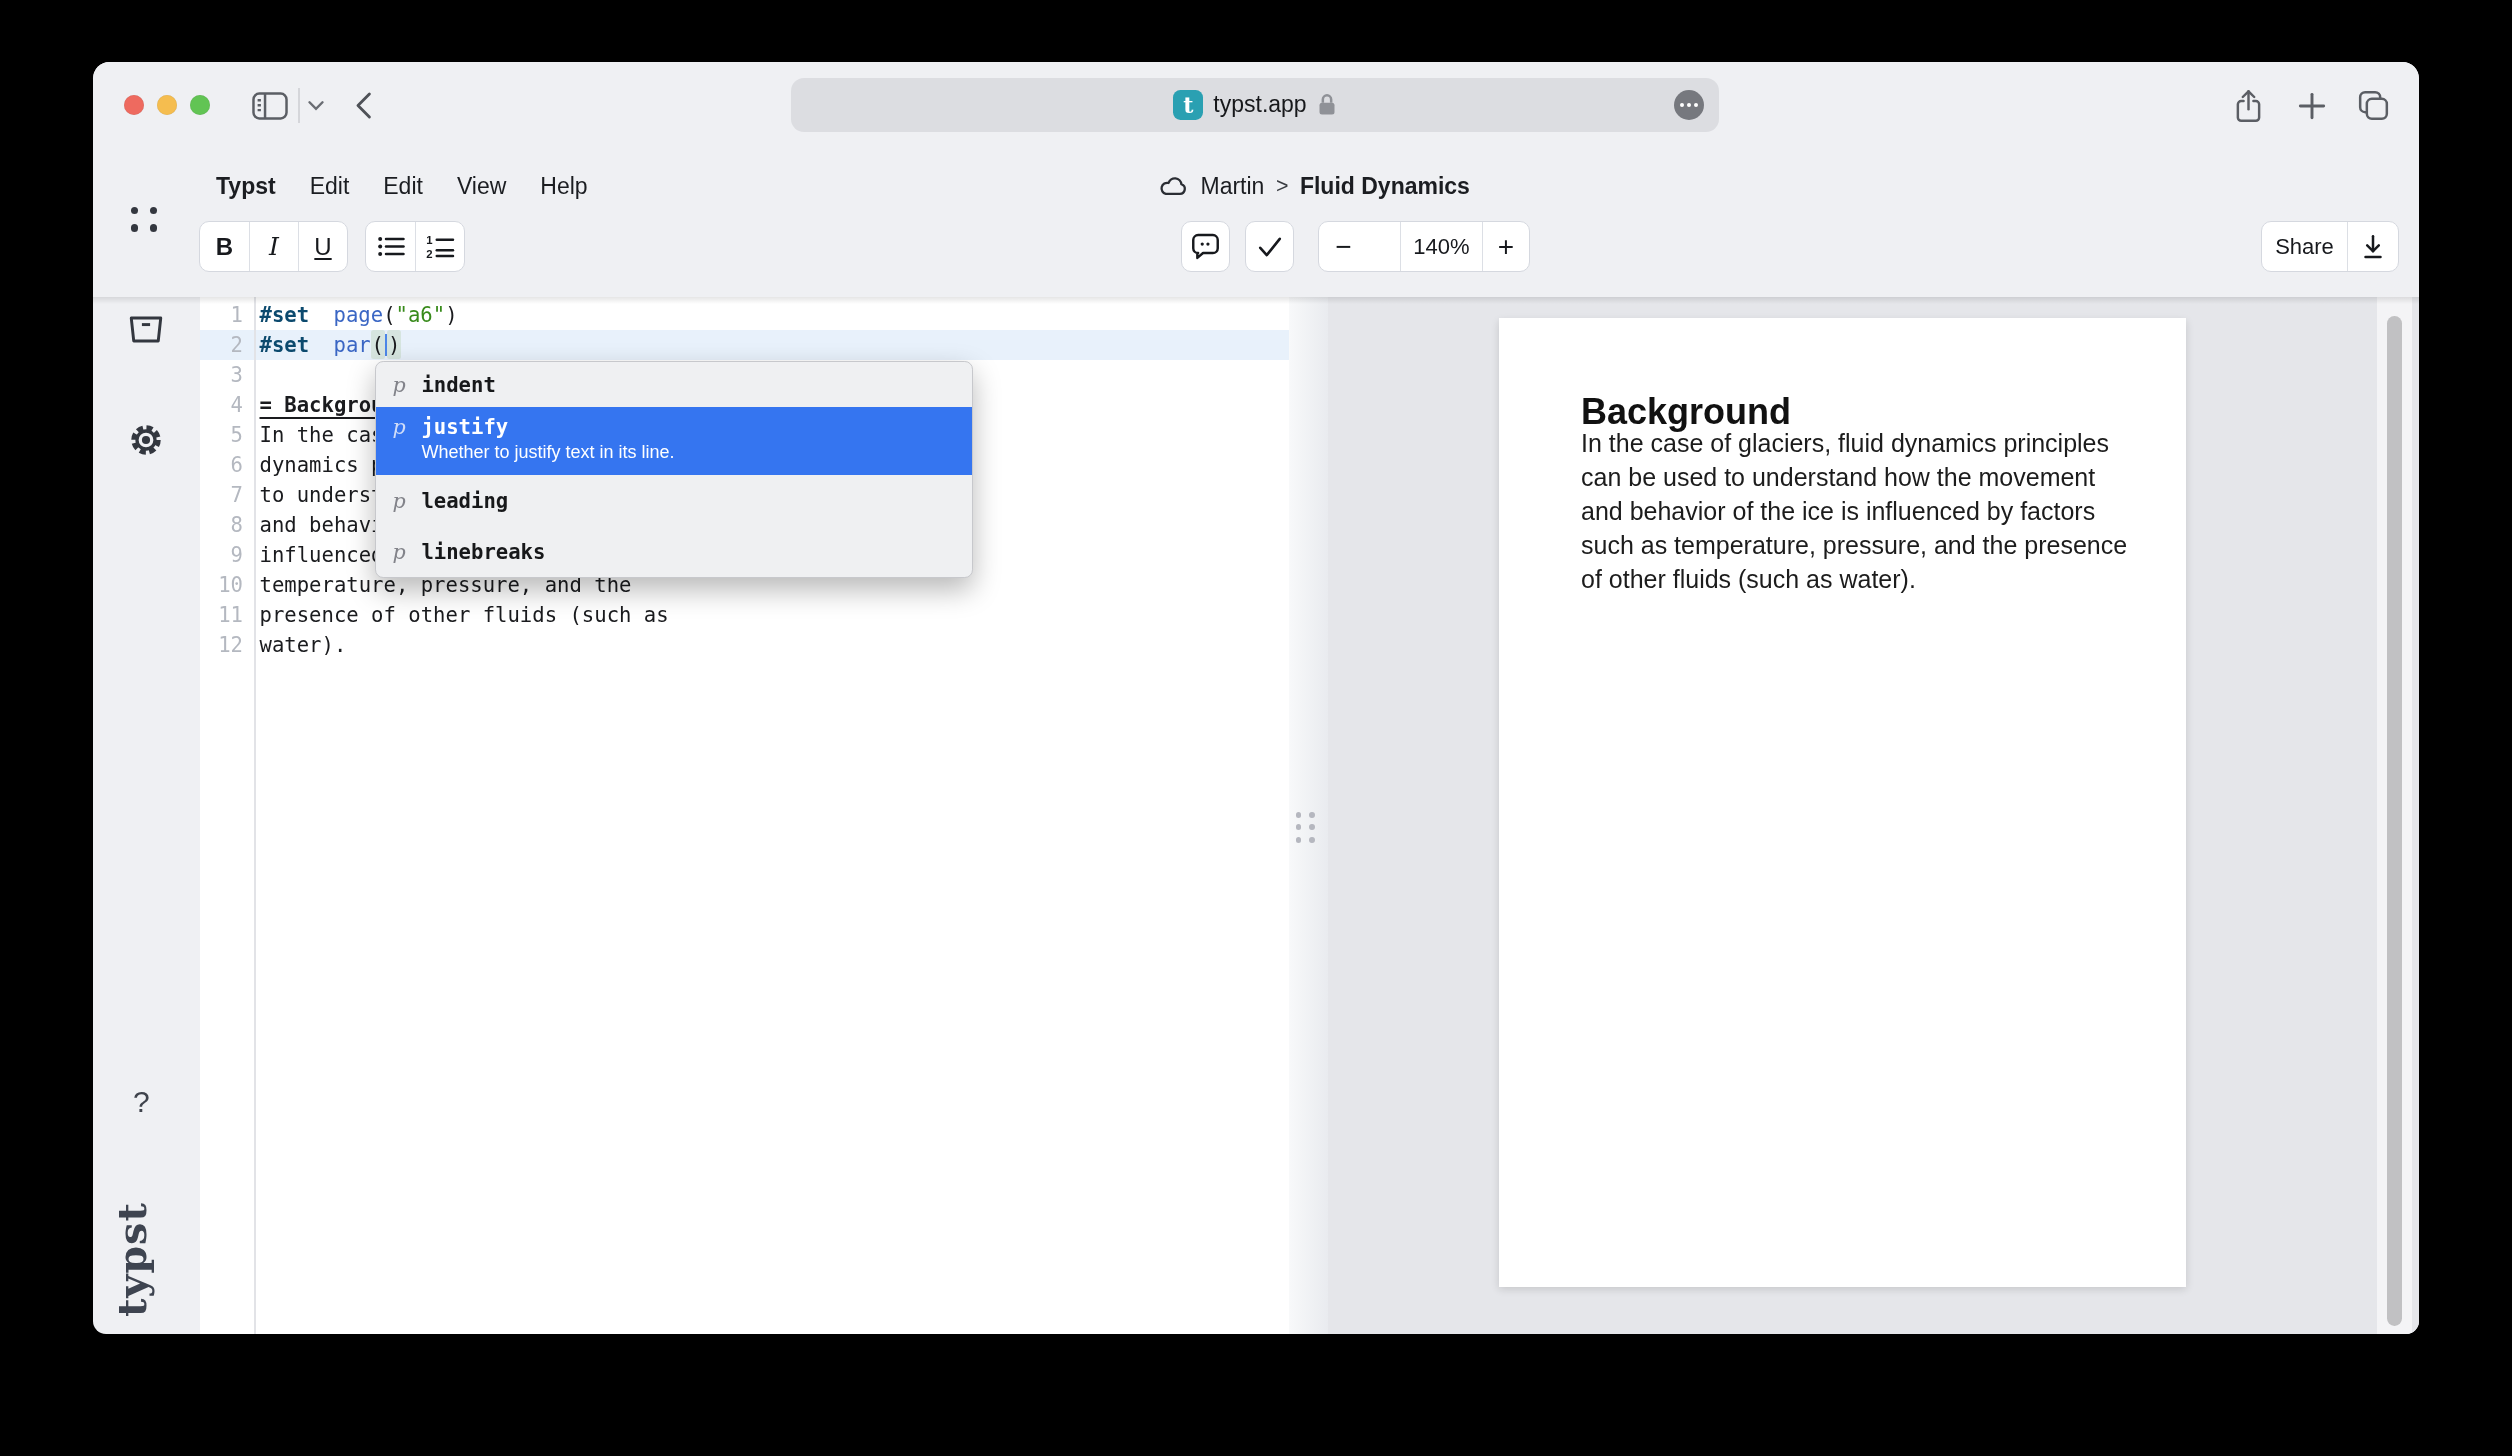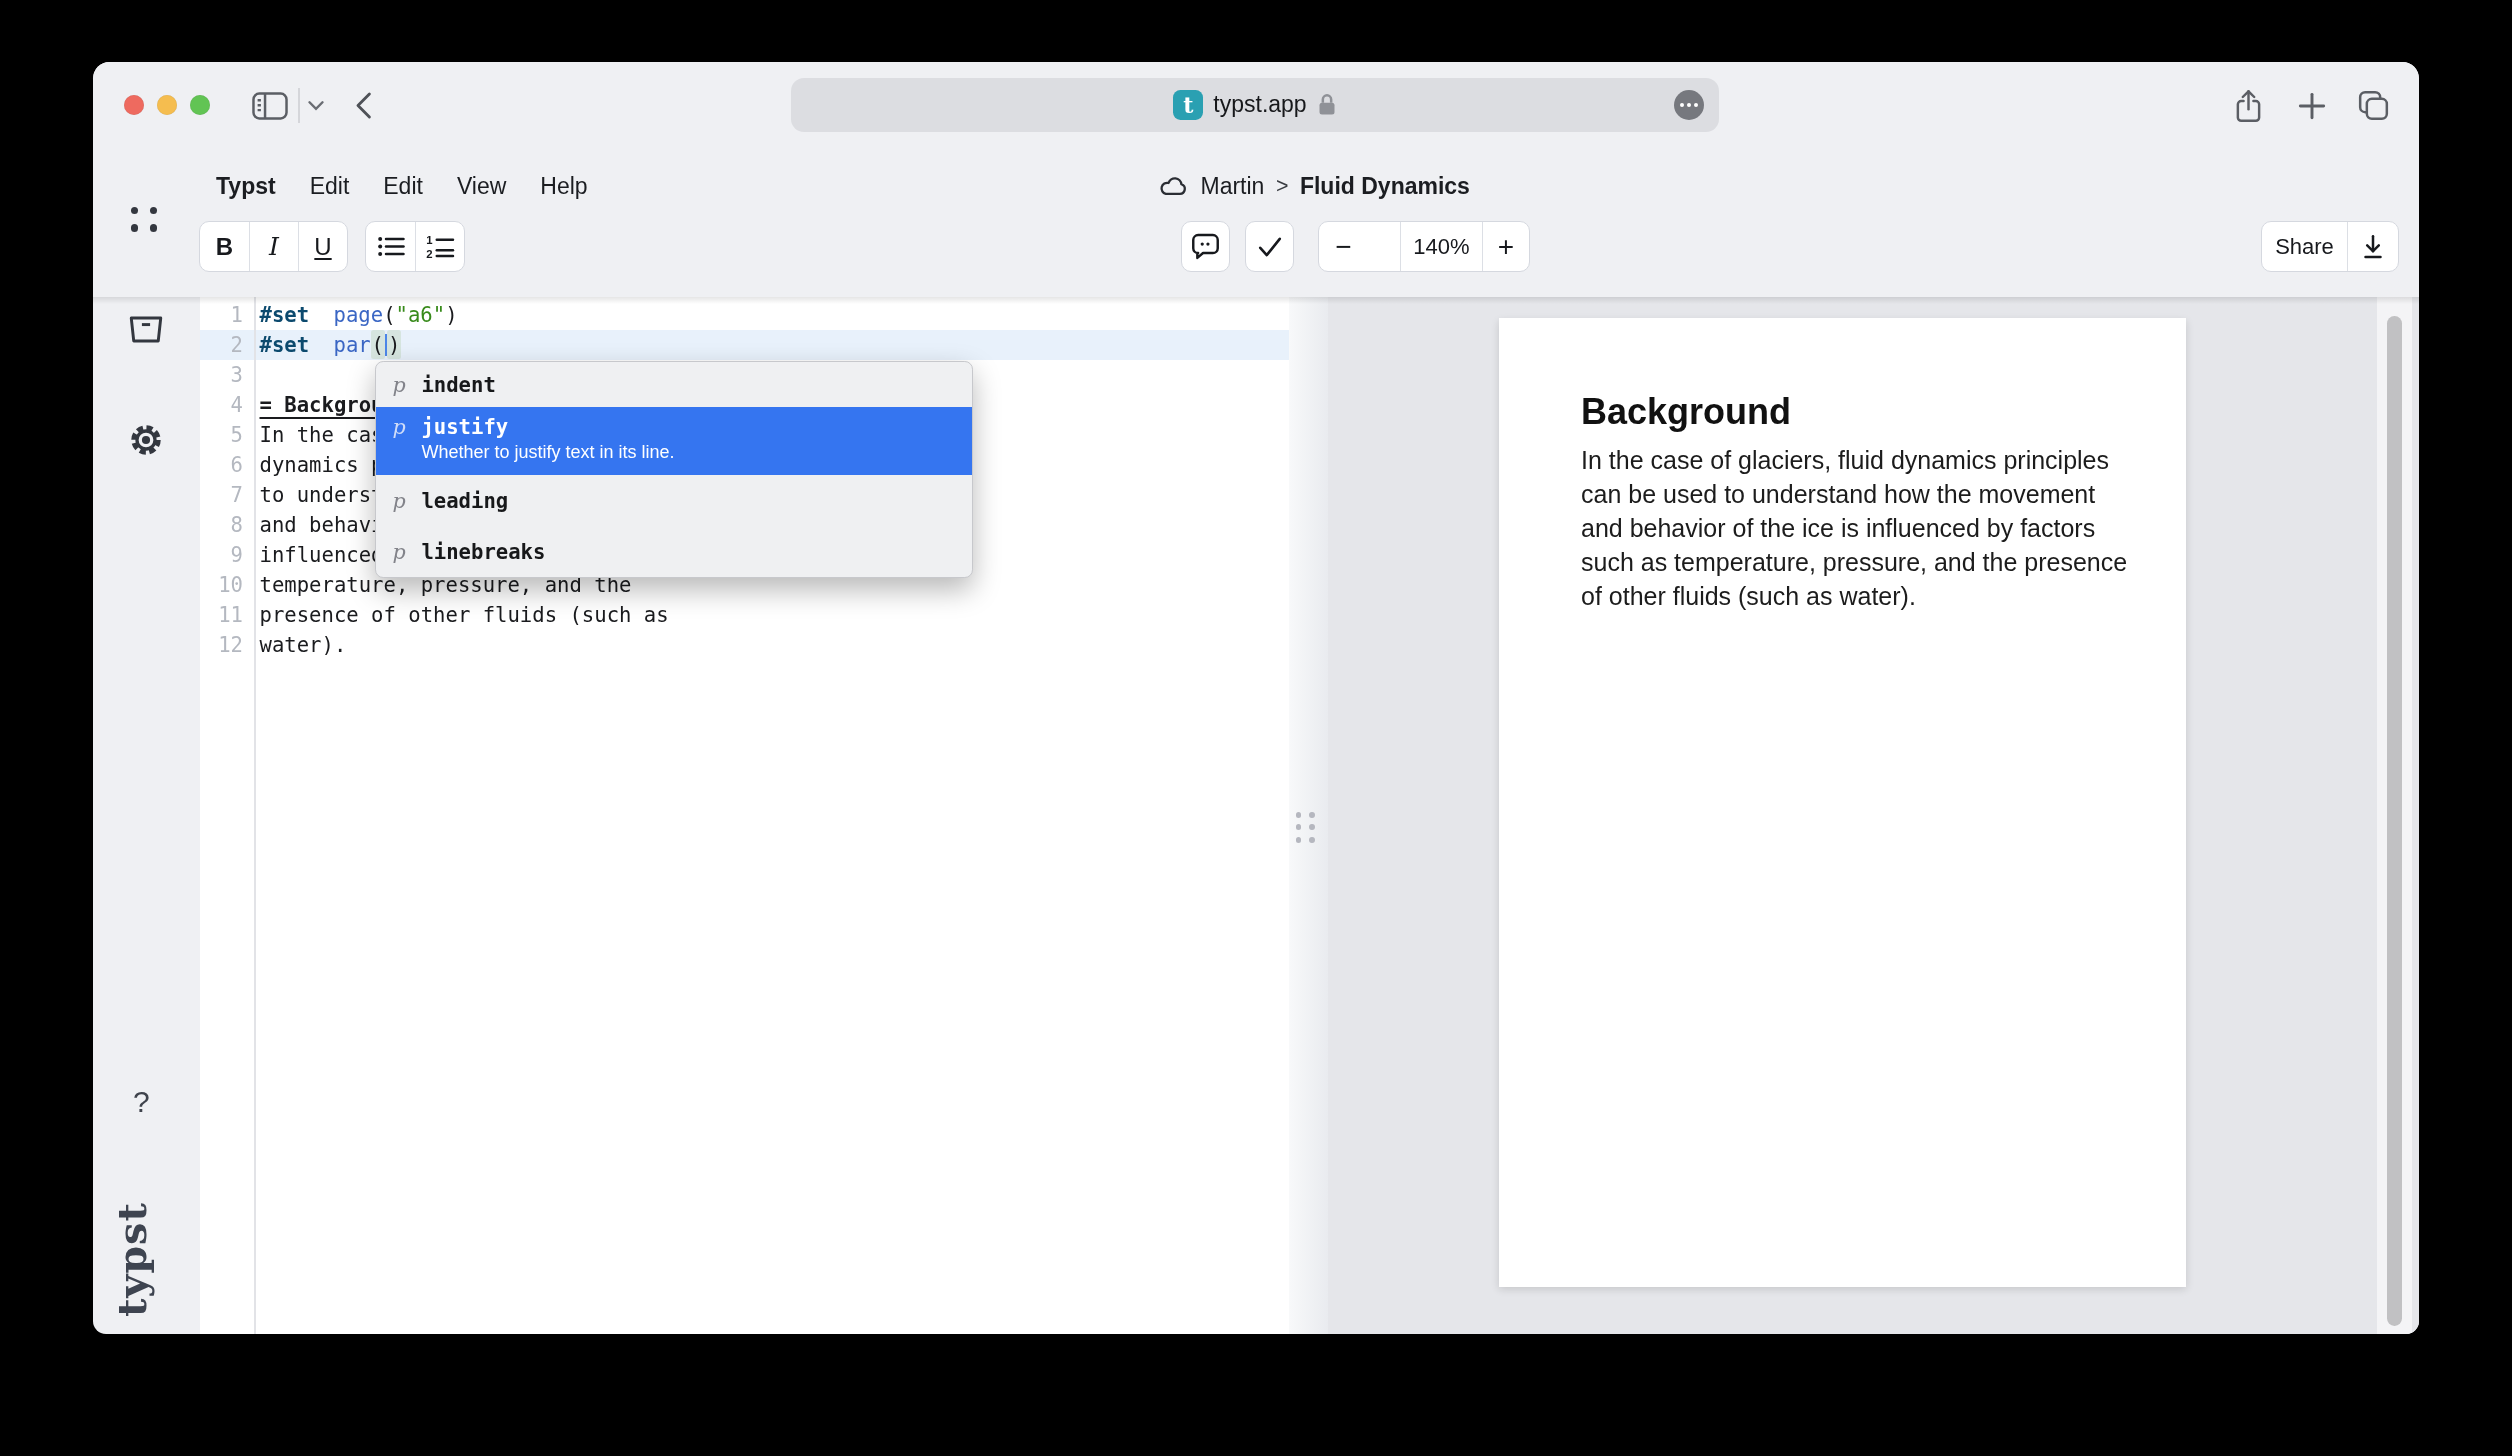--- a/index.html
+++ b/index.html
@@ -75,21 +75,21 @@
 
   
   .divider{position:absolute;left:1196px;top:235px;width:39px;bottom:0;background:linear-gradient(90deg,#f8f9fa,#e9ebef);}
   .drag-dots{position:absolute;left:6.6px;top:515px;display:grid;grid-template-columns:6.6px 6.6px;grid-gap:6.6px;}
   .drag-dots i{width:5.8px;height:5.8px;border-radius:50%;background:#b5b7bf;}
 
   
   .preview-pane{position:absolute;left:1235px;top:235px;right:0;bottom:0;background:#e5e6ea;}
   .page{position:absolute;left:171px;top:20.6px;width:687px;height:969px;background:#fff;box-shadow:0 2.5px 8.2px rgba(0,0,0,.14);}
   .page-heading{position:absolute;left:82px;top:73px;font-size:36px;font-weight:700;color:#111;}
-  .page-body{position:absolute;left:82px;top:125px;width:548px;font-size:25px;line-height:34px;color:#1c1c1c;}
+  .page-body{position:absolute;left:82px;top:108px;width:548px;font-size:25px;line-height:34px;color:#1c1c1c;}
   .scroll-track{position:absolute;right:6.6px;top:0;bottom:0;width:35px;background:#f4f4f6;}
   .scroll-thumb{position:absolute;left:10px;top:19px;width:15px;height:1010px;border-radius:7.4px;background:#c1c1c3;}
 
   svg{display:block;}
 </style>
 </head>
 <body>
 
 <div class="window">
 

